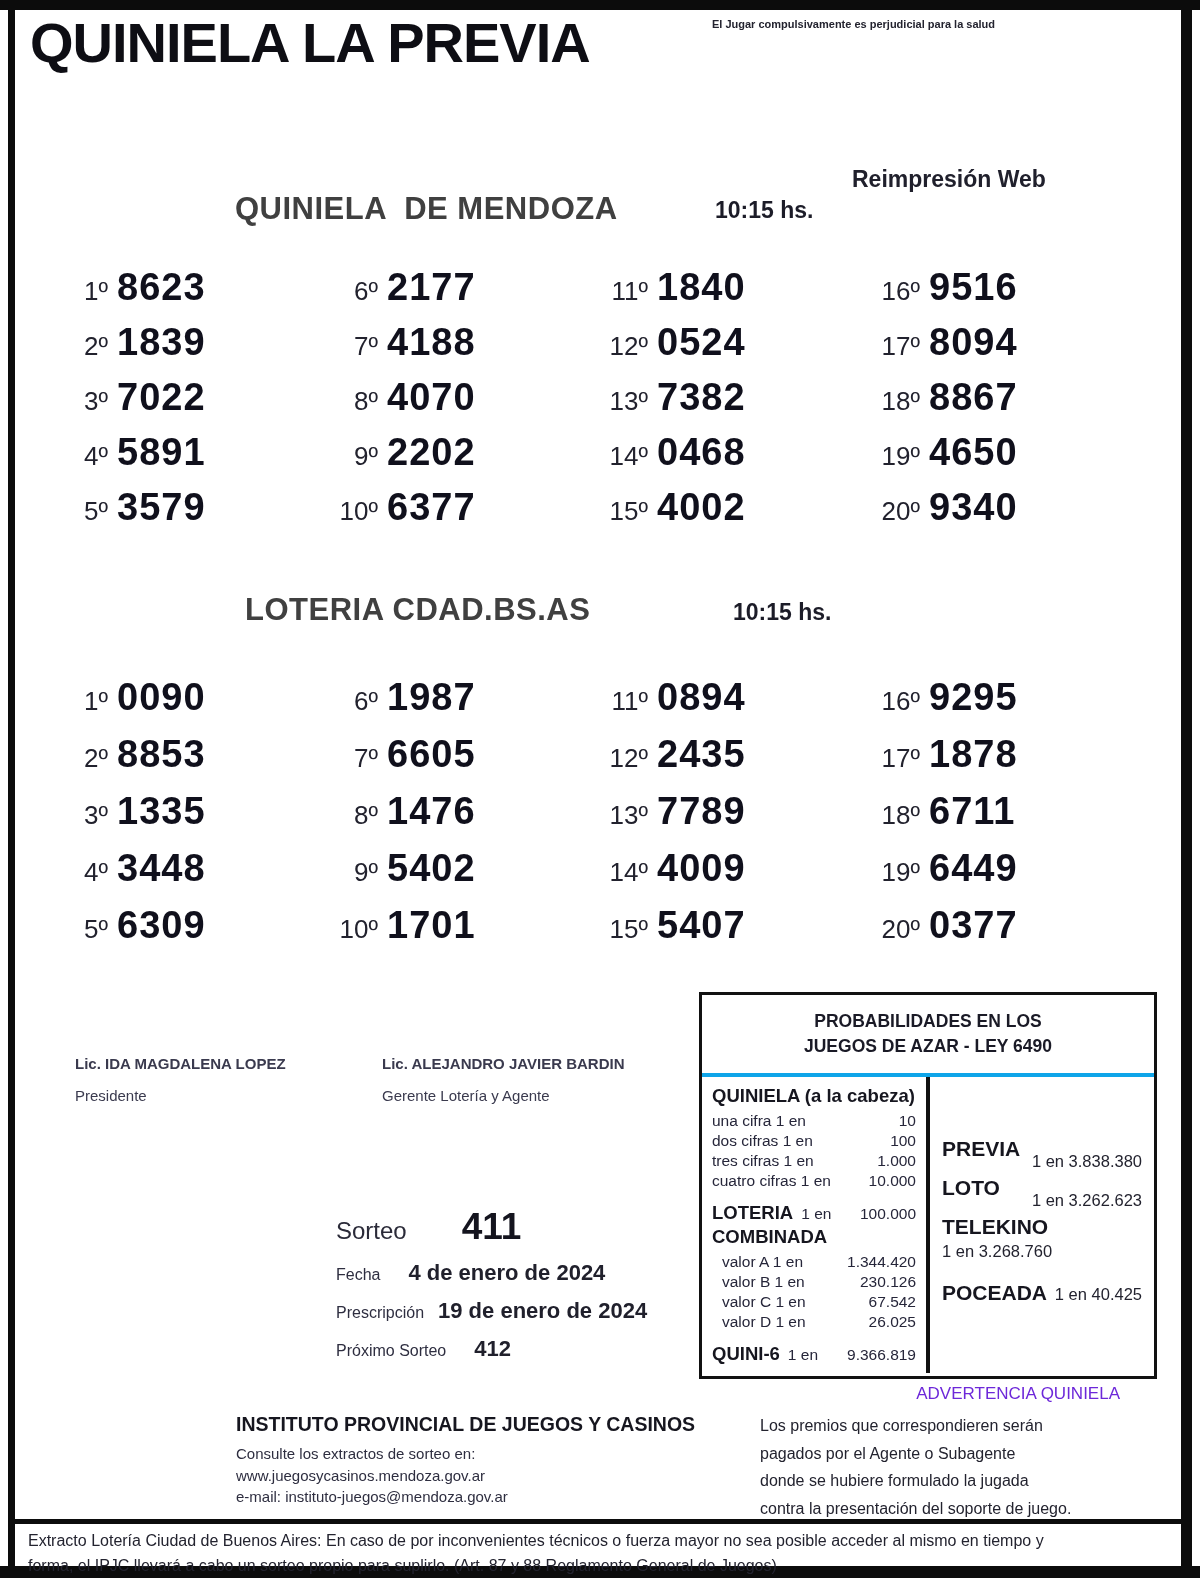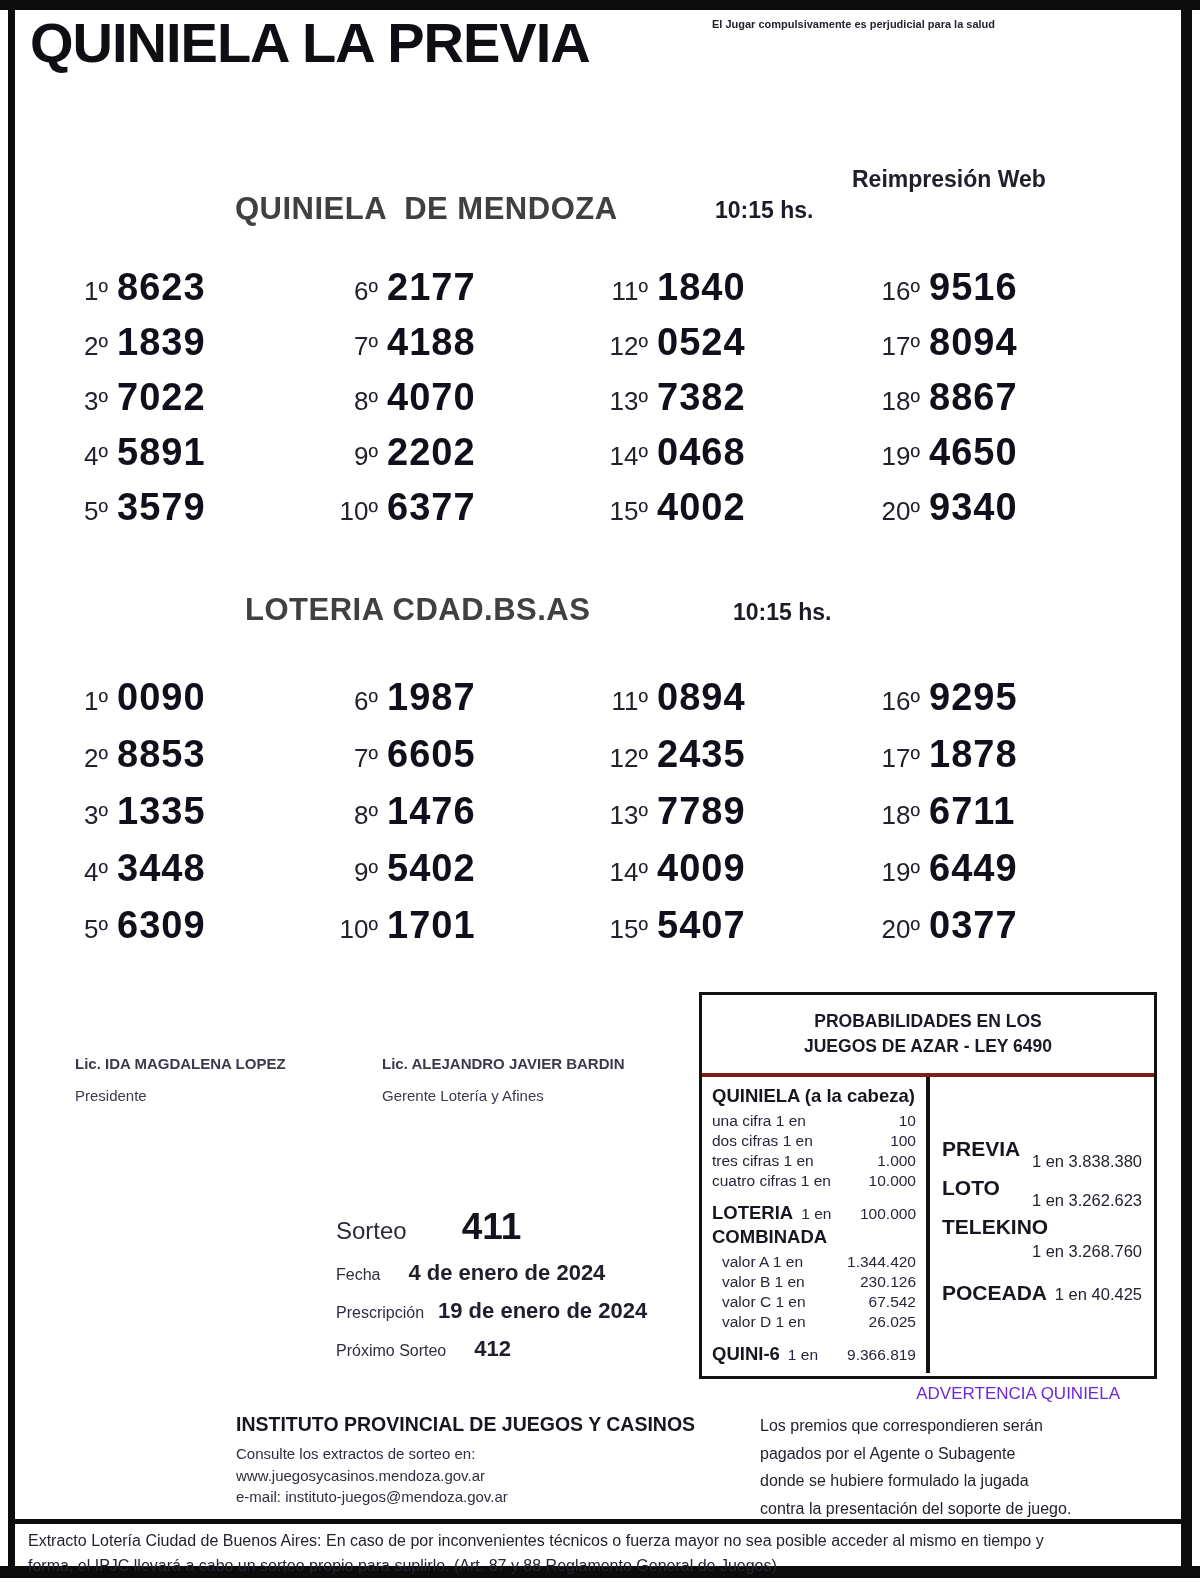--- a/index.html
+++ b/index.html
@@ -41,41 +41,41 @@
 
   .sorteo{position:absolute;left:316px;top:1206px;margin-left:20px;}
   .s-line1{display:flex;align-items:baseline;}
   .s-label{font-size:24px;color:#2a2a38;}
   .s-value{font-size:37px;font-weight:bold;color:#14141e;margin-left:55px;}
   .s-row{margin-top:12px;font-size:16px;color:#2e2e40;display:flex;align-items:baseline;}
   .s-row .sv{font-size:22px;font-weight:bold;color:#20202c;margin-left:28px;}
   .s-row.presc .sv{margin-left:14px;}
 
   .probbox{position:absolute;left:699px;top:992px;width:452px;height:381px;border:3px solid #111;}
-  .probhead{height:78px;border-bottom:4px solid #7f1d1d;display:flex;flex-direction:column;
+  .probhead{height:78px;border-bottom:4px solid #0ea5e9;display:flex;flex-direction:column;
             justify-content:center;text-align:center;font-size:17.5px;font-weight:bold;color:#1a1a26;line-height:25px;}
   .probbody{display:flex;height:296px;}
   .probleft{width:228px;flex:none;border-right:4px solid #111;padding:6px 10px 0 10px;box-sizing:border-box;}
   .probright{flex:1;padding:60px 12px 0 12px;box-sizing:border-box;}
   .p-h1{font-size:18.5px;font-weight:bold;color:#16161f;margin-top:2px;}
   .p-rows{margin-top:4px;}
   .p-row{display:flex;justify-content:space-between;font-size:15.5px;color:#26263a;padding:1px 0;}
   .p-row .p-val{color:#26263a;}
   .p-inline{display:flex;align-items:baseline;margin-top:11px;}
   .p-inline .b{font-size:18.5px;font-weight:bold;color:#16161f;}
   .p-inline .mid{font-size:15.5px;color:#26263a;margin-left:8px;}
   .p-inline .p-val{font-size:15.5px;color:#26263a;margin-left:auto;}
   .p-rows.indent .p-row{padding-left:10px;}
   .game{color:#16161f;}
   .gname{font-size:21px;font-weight:bold;}
   .gval{font-size:16.5px;color:#23232f;}
   .layout-inline-low{display:flex;align-items:flex-start;margin-bottom:5px;}
   .layout-inline-low .gval{margin-left:auto;margin-top:15px;}
   .layout-below{display:block;margin-bottom:4px;}
-  .layout-below .gval{display:block;text-align:right;margin-top:3px;}
+  .layout-below .gval{display:block;margin-top:3px;}
   .layout-inline{display:flex;align-items:baseline;margin-top:20px;}
   .layout-inline .gval{margin-left:auto;}
 
   .advert{position:absolute;left:752px;top:1384px;width:368px;}
   .adv-title{font-size:17px;font-weight:normal;color:#6d28d9;text-align:right;}
   .adv-lines{margin-top:8px;margin-left:8px;}
   .adv-line{font-size:16px;color:#23232f;line-height:27.5px;}
 
   .institute{position:absolute;left:236px;top:1413px;}
   .inst-title{font-size:19.5px;font-weight:bold;color:#16161f;}
@@ -270,21 +270,21 @@
   </div>
     </div>
 
   <div class="officials">
       <div class="official">
     <div class="oname">Lic. IDA MAGDALENA LOPEZ</div>
     <div class="orole">Presidente</div>
   </div>
       <div class="official">
     <div class="oname">Lic. ALEJANDRO JAVIER BARDIN</div>
-    <div class="orole">Gerente Lotería y Afines</div>
+    <div class="orole">Gerente Lotería y Agente</div>
   </div>
     </div>
 
   <div class="sorteo">
     <div class="s-line1">
       <span class="s-label">Sorteo</span>
       <span class="s-value">411</span>
     </div>
     <div class="s-row">
       <span>Fecha</span>

